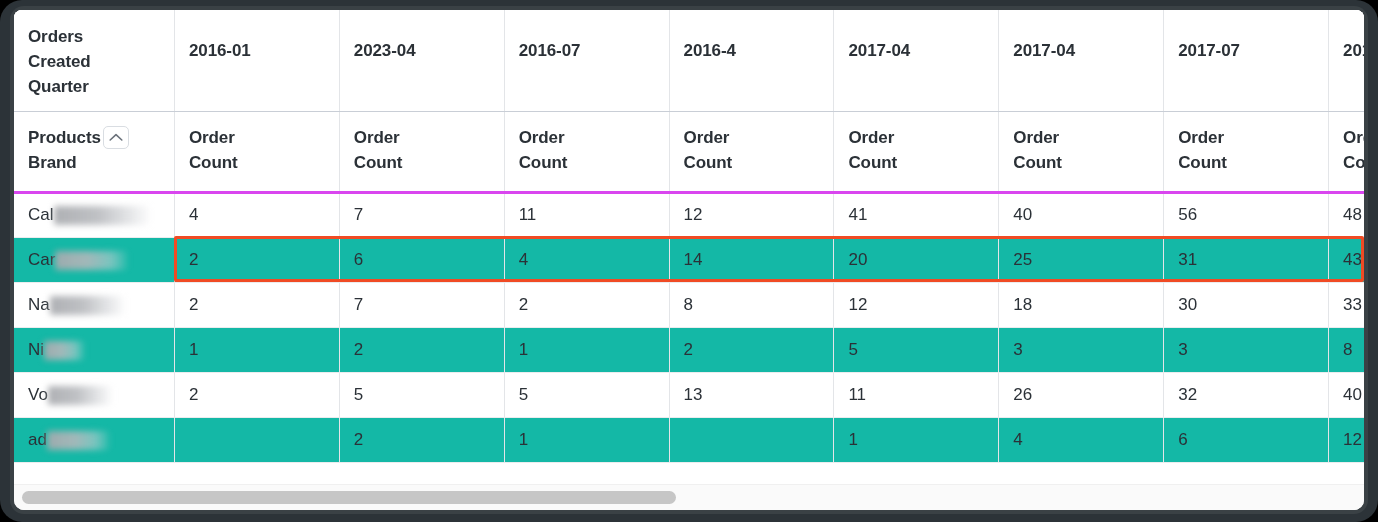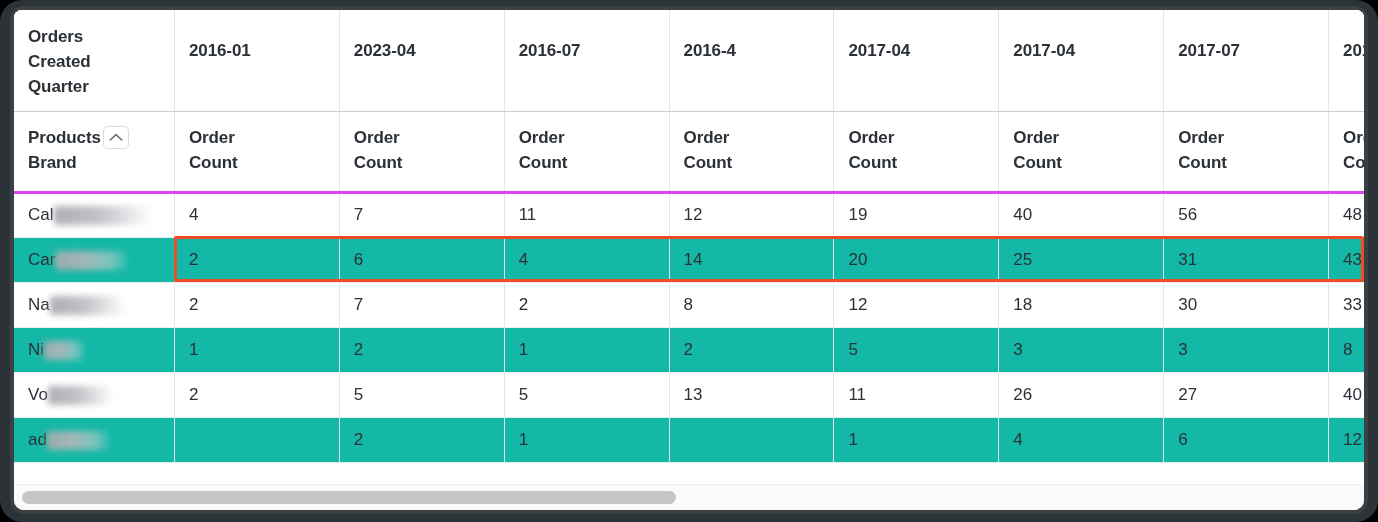--- a/index.html
+++ b/index.html
@@ -272,21 +272,21 @@
             </tr>
         </thead>
         <tbody id="pivot-body">
 
         <tr>
               <td class="brand-cell"><span class="brand-wrap"><span>Cal</span><span class="redaction" style="left: 100%; width: 96px;"></span></span></td>
               <td>4</td>
               <td>7</td>
               <td>11</td>
               <td>12</td>
-              <td>19</td>
+              <td>41</td>
               <td>40</td>
               <td>56</td>
               <td>48</td>
             </tr>
             <tr class="alt">
               <td class="brand-cell"><span class="brand-wrap"><span>Car</span><span class="redaction" style="left: 100%; width: 72px;"></span></span></td>
               <td>2</td>
               <td>6</td>
               <td>4</td>
               <td>14</td>
@@ -318,21 +318,21 @@
               <td>8</td>
             </tr>
             <tr>
               <td class="brand-cell"><span class="brand-wrap"><span>Vo</span><span class="redaction" style="left: 100%; width: 64px;"></span></span></td>
               <td>2</td>
               <td>5</td>
               <td>5</td>
               <td>13</td>
               <td>11</td>
               <td>26</td>
-              <td>27</td>
+              <td>32</td>
               <td>40</td>
             </tr>
             <tr class="alt">
               <td class="brand-cell"><span class="brand-wrap"><span>ad</span><span class="redaction" style="left: 100%; width: 62px;"></span></span></td>
               <td></td>
               <td>2</td>
               <td>1</td>
               <td></td>
               <td>1</td>
               <td>4</td>

